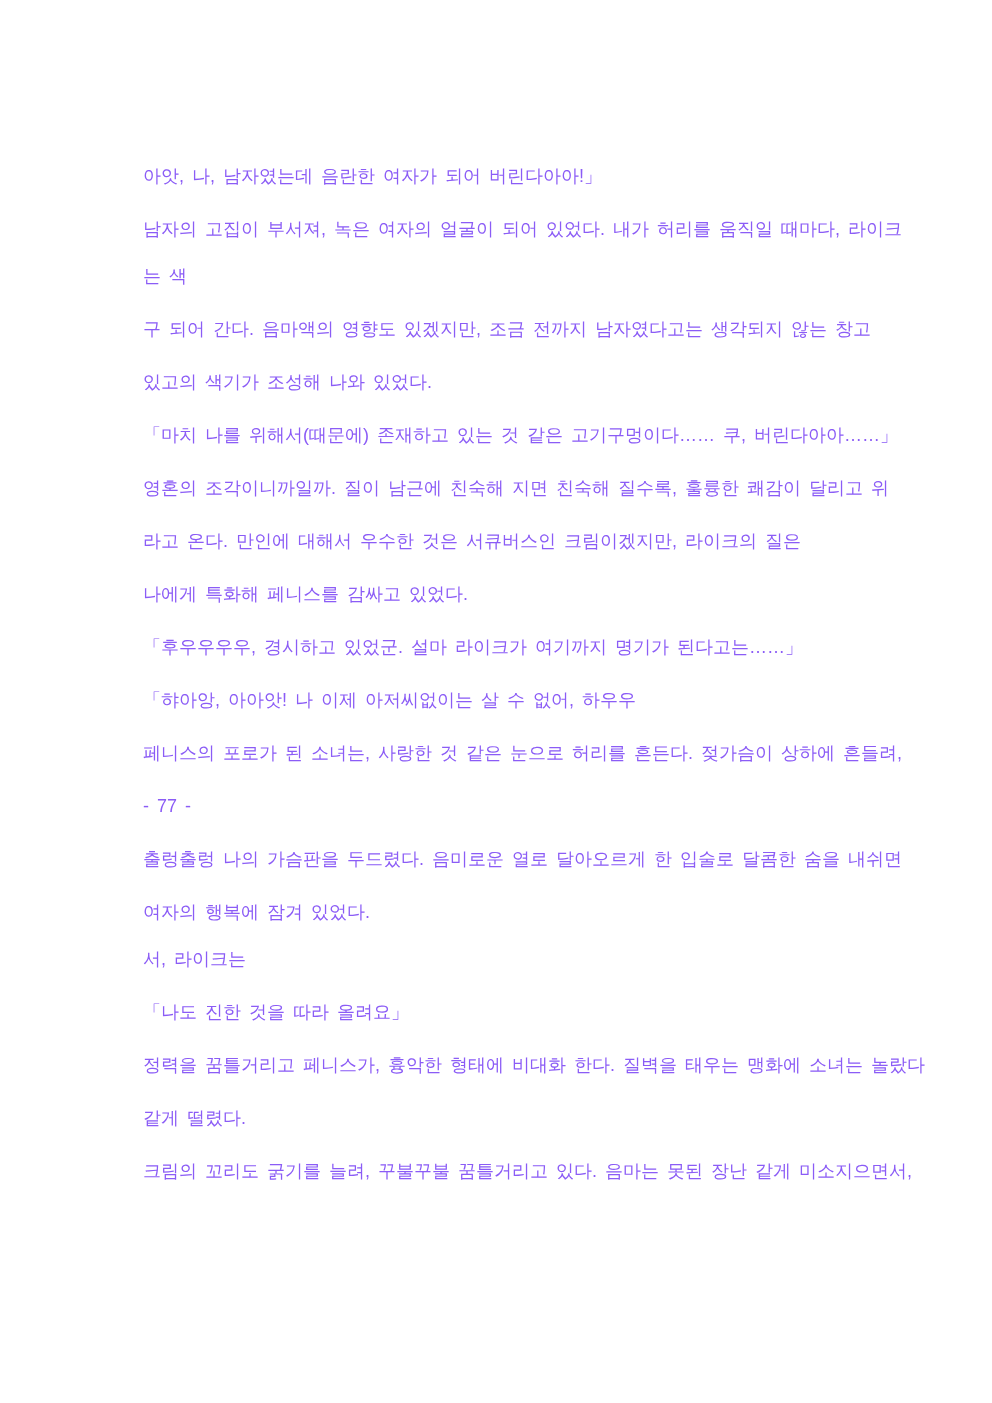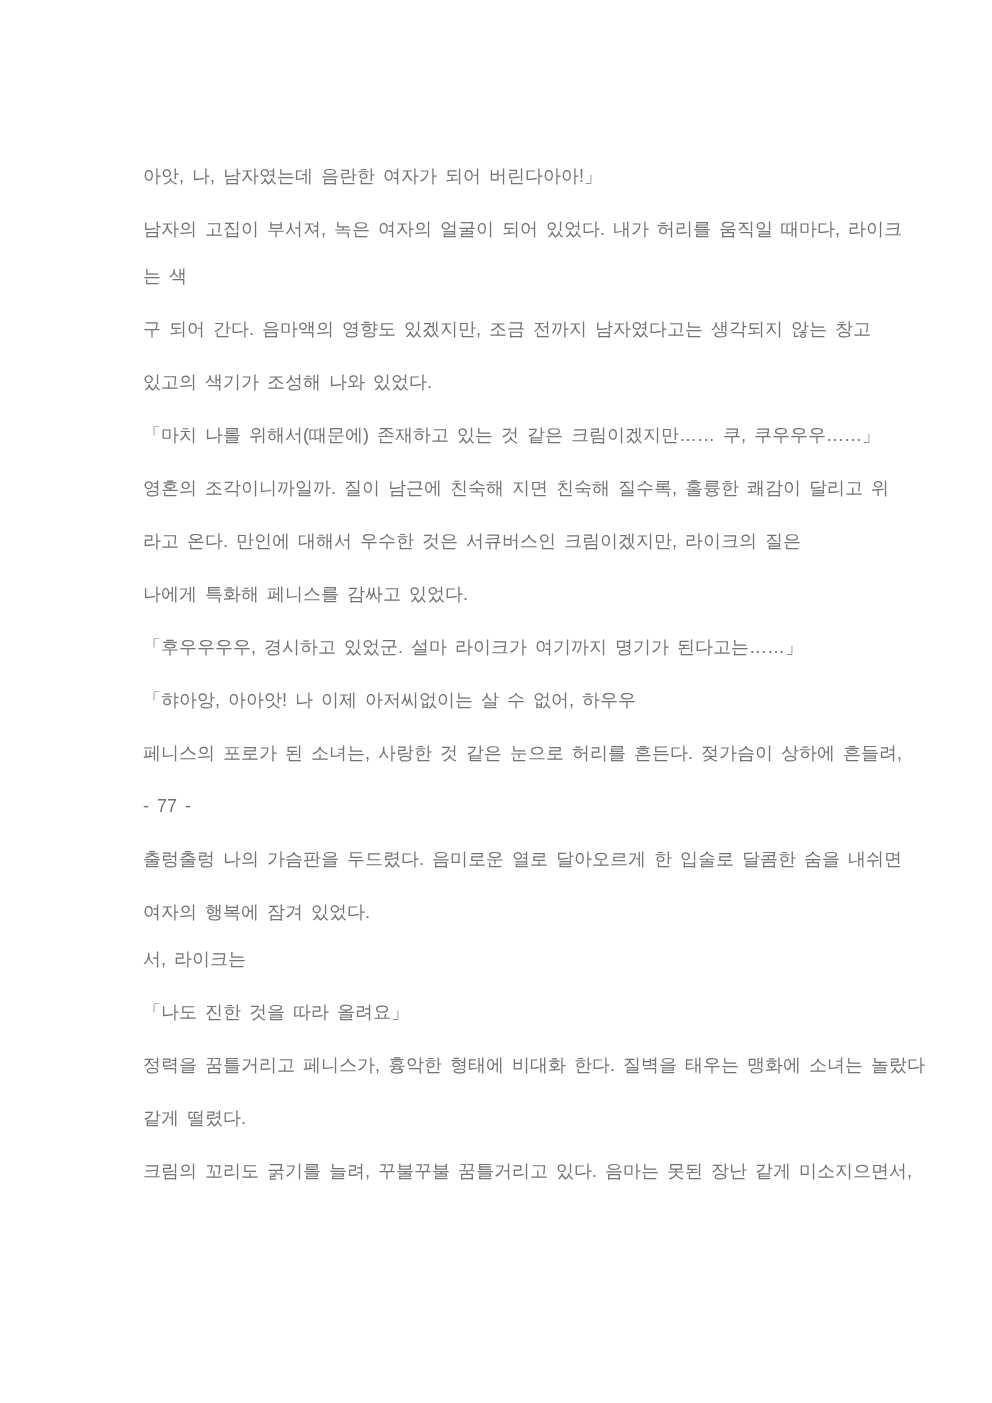--- a/index.html
+++ b/index.html
@@ -7,21 +7,21 @@
     .page {
       position: relative;
       width: 992px;
       height: 1403px;
       background: #ffffff;
       overflow: hidden;
       font-family: "Liberation Sans", "DejaVu Sans", sans-serif;
     }
     .text-block {
       padding: 138px 110px 0 143px;
-      color: #737373;
+      color: #8b5cf6;
       font-size: 18px;
       line-height: 30px;
       word-spacing: 3px;
       letter-spacing: 0px;
     }
     .line {
       white-space: nowrap;
       height: 30px;
     }
     .line.para { margin-top: 23px; }
@@ -31,21 +31,21 @@
 </head>
 <body>
 
 <div class="page">
   <div class="text-block">
     <div class="line para">아앗, 나, 남자였는데 음란한 여자가 되어 버린다아아!」</div>
     <div class="line para">남자의 고집이 부서져, 녹은 여자의 얼굴이 되어 있었다. 내가 허리를 움직일 때마다, 라이크</div>
     <div class="line wrap">는 색</div>
     <div class="line para">구 되어 간다. 음마액의 영향도 있겠지만, 조금 전까지 남자였다고는 생각되지 않는 창고</div>
     <div class="line para">있고의 색기가 조성해 나와 있었다.</div>
-    <div class="line para">「마치 나를 위해서(때문에) 존재하고 있는 것 같은 크림이겠지만…… 쿠, 쿠우우우……」</div>
+    <div class="line para">「마치 나를 위해서(때문에) 존재하고 있는 것 같은 고기구멍이다…… 쿠, 버린다아아……」</div>
     <div class="line para">영혼의 조각이니까일까. 질이 남근에 친숙해 지면 친숙해 질수록, 훌륭한 쾌감이 달리고 위</div>
     <div class="line para">라고 온다. 만인에 대해서 우수한 것은 서큐버스인 크림이겠지만, 라이크의 질은</div>
     <div class="line para">나에게 특화해 페니스를 감싸고 있었다.</div>
     <div class="line para">「후우우우우, 경시하고 있었군. 설마 라이크가 여기까지 명기가 된다고는……」</div>
     <div class="line para">「햐아앙, 아아앗! 나 이제 아저씨없이는 살 수 없어, 하우우</div>
     <div class="line para">페니스의 포로가 된 소녀는, 사랑한 것 같은 눈으로 허리를 흔든다. 젖가슴이 상하에 흔들려,</div>
     <div class="line para pagenum">- 77 -</div>
     <div class="line para">출렁출렁 나의 가슴판을 두드렸다. 음미로운 열로 달아오르게 한 입술로 달콤한 숨을 내쉬면</div>
     <div class="line para">여자의 행복에 잠겨 있었다.</div>
     <div class="line wrap">서, 라이크는</div>

